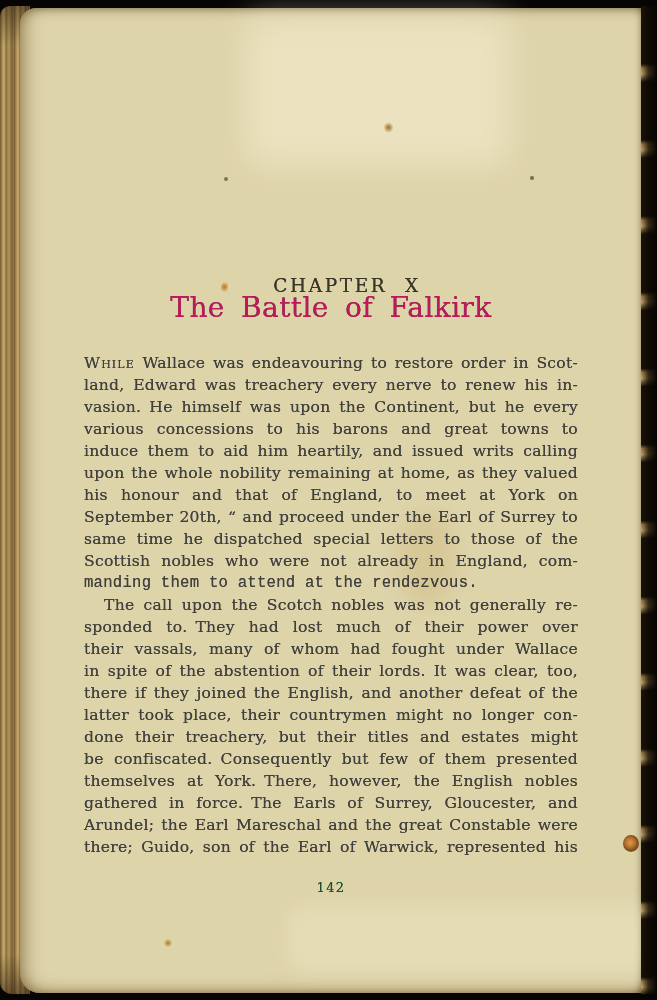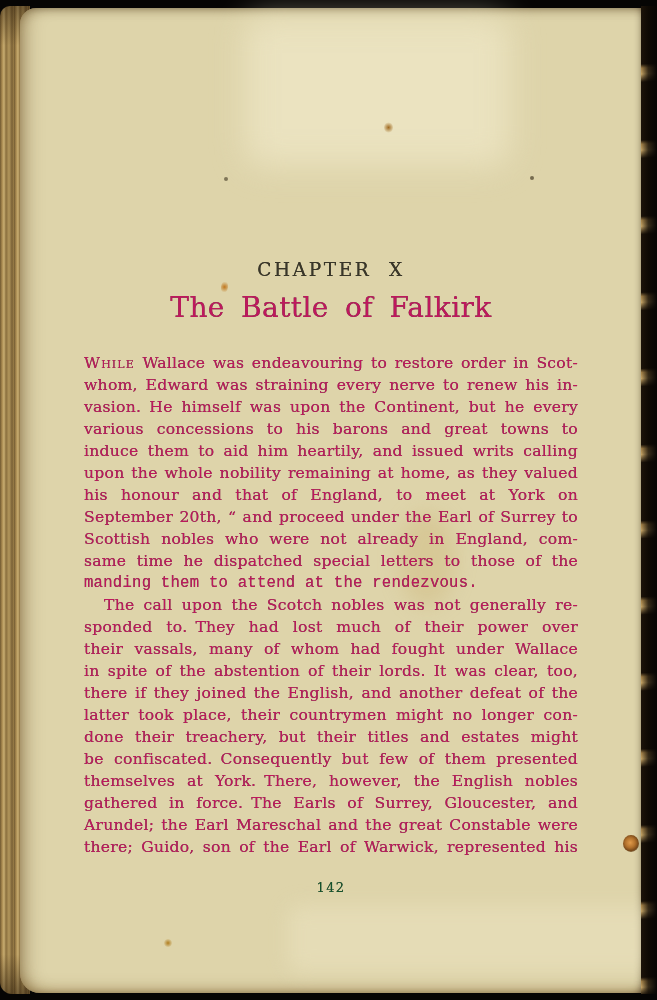--- a/index.html
+++ b/index.html
@@ -82,21 +82,21 @@
   .streak {
     position: absolute; left: 398px; top: 512px;
     width: 58px; height: 95px;
     background: rgba(198,168,102,0.28);
     filter: blur(10px);
     border-radius: 50%;
   }
   
   .chapter-heading {
     position: absolute; left: 64px; top: 251px; width: 494px;
-    margin: 0;
+    margin: 16px;
     text-align: center;
     font-size: 18.5px;
     font-weight: 500;
     letter-spacing: 2.6px;
     word-spacing: 9px;
     color: #393629;
     text-shadow: 0 0 0.6px rgba(57,54,41,0.9);
   }
   .page-title {
     position: absolute; left: 64px; top: 283px; width: 494px;
@@ -104,21 +104,21 @@
     text-align: center;
     font-size: 28px;
     font-weight: 500;
     letter-spacing: 0.4px;
     word-spacing: 7px;
     color: #be185d;
     text-shadow: 0 0 0.6px rgba(58,55,43,0.9);
   }
   .body-text {
     position: absolute; left: 64px; top: 344px; width: 494px;
-    color: #be185d;
+    color: #404040;
   }
   .line {
     font-size: 15.6px;
     line-height: 22px;
     height: 22px;
     letter-spacing: 0.25px;
     text-align: justify;
     text-align-last: justify;
     -moz-text-align-last: justify;
     text-shadow: 0 0 0.5px rgba(66,62,50,0.85);
@@ -156,38 +156,38 @@
     <div class="streak" style="left: 378px; top: 504px;"></div>
     <div class="spot spot-c" style="left: 603px; top: 827px;"></div>
 
     <h2 class="chapter-heading">CHAPTER X</h2>
     <h1 class="page-title">The Battle of Falkirk</h1>
 
     <div class="body-text">
 
         <div class="line"><span class="lead">While</span><span> Wallace was endeavouring to restore order in Scot-</span></div>
 
-        <div class="line"><span class="lead"></span><span>whom, Edward was straining every nerve to renew his in-</span></div>
+        <div class="line"><span class="lead"></span><span>land, Edward was treachery every nerve to renew his in-</span></div>
 
         <div class="line"><span class="lead"></span><span>vasion. He himself was upon the Continent, but he every</span></div>
 
         <div class="line"><span class="lead"></span><span>various concessions to his barons and great towns to</span></div>
 
         <div class="line"><span class="lead"></span><span>induce them to aid him heartily, and issued writs calling</span></div>
 
         <div class="line"><span class="lead"></span><span>upon the whole nobility remaining at home, as they valued</span></div>
 
         <div class="line"><span class="lead"></span><span>his honour and that of England, to meet at York on</span></div>
 
         <div class="line"><span class="lead"></span><span>September 20th, “ and proceed under the Earl of Surrey to</span></div>
 
 
+        <div class="line"><span class="lead"></span><span>same time he dispatched special letters to those of the</span></div>
+
         <div class="line"><span class="lead"></span><span>Scottish nobles who were not already in England, com-</span></div>
-
-        <div class="line"><span class="lead"></span><span>same time he dispatched special letters to those of the</span></div>
 
         <div class="line end"><span class="lead"></span><span>manding them to attend at the rendezvous.</span></div>
 
         <div class="line indent"><span class="lead"></span><span>The call upon the Scotch nobles was not generally re-</span></div>
 
         <div class="line"><span class="lead"></span><span>sponded to. They had lost much of their power over</span></div>
 
         <div class="line"><span class="lead"></span><span>their vassals, many of whom had fought under Wallace</span></div>
 
         <div class="line"><span class="lead"></span><span>in spite of the abstention of their lords. It was clear, too,</span></div>

